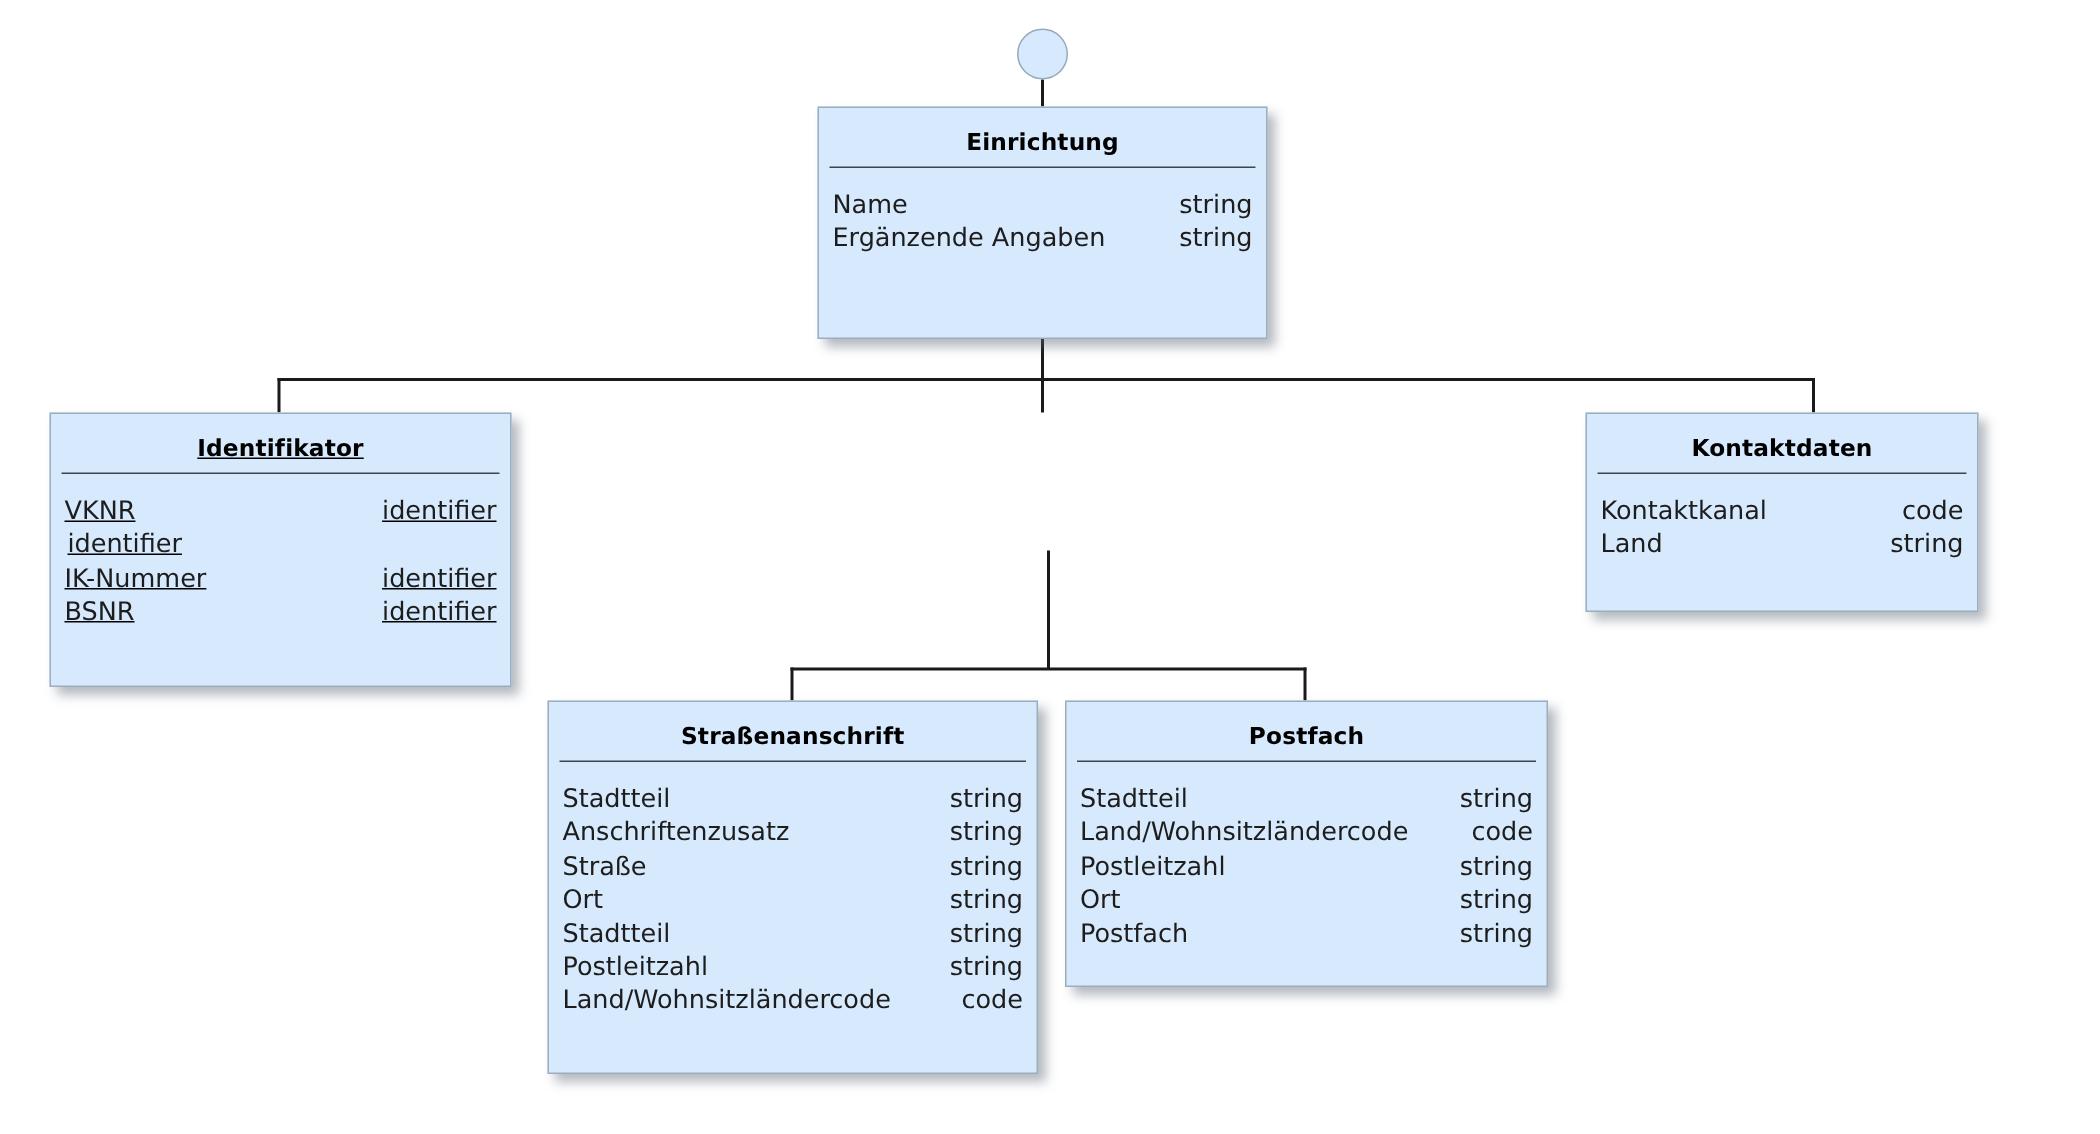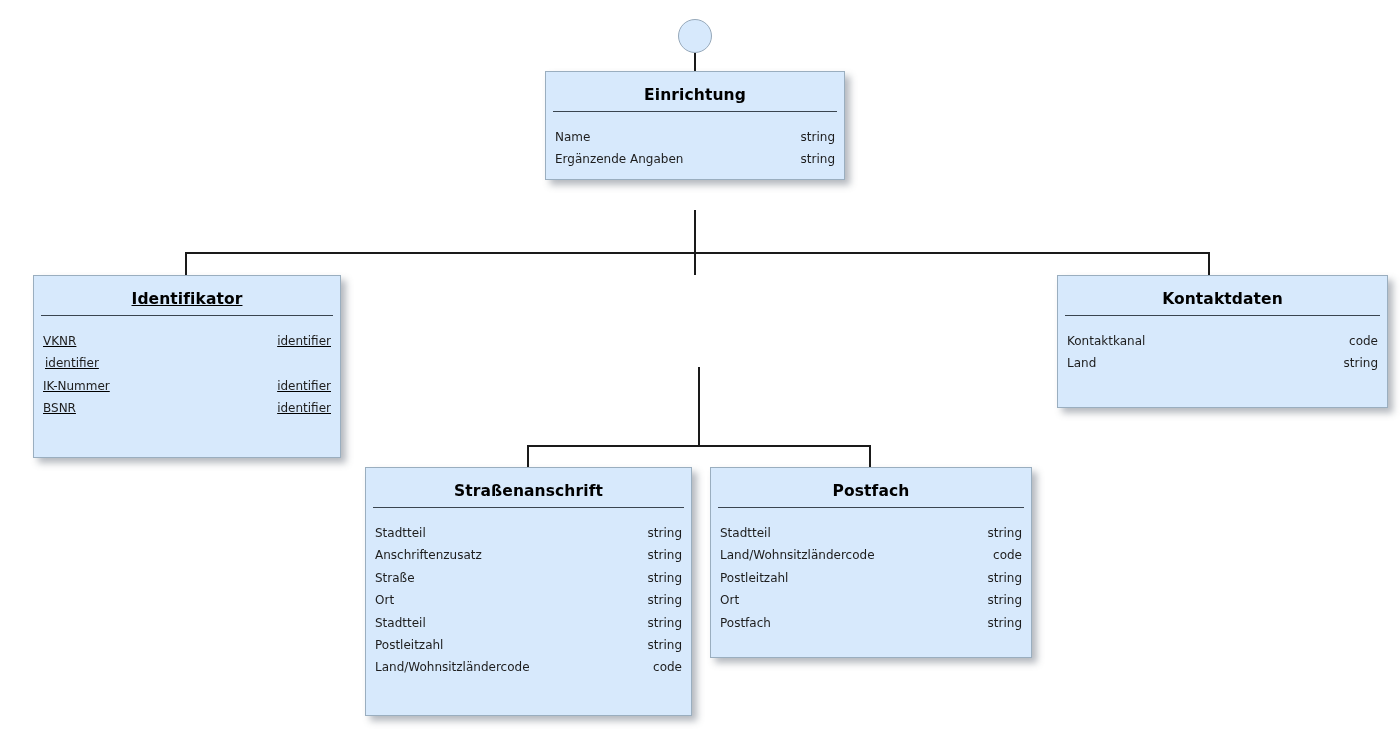--- a/index.html
+++ b/index.html
@@ -50,21 +50,21 @@
     border-top: 1.6px solid #3a4550;
     margin: 0 7px 0 7px;
   }
   .uml-attrs {
     padding: 14px 9px 10px 9px;
   }
   .attr-row {
     display: flex;
     justify-content: space-between;
     align-items: baseline;
-    font-size: 12px;
+    font-size: 17px;
     line-height: 22.4px;
     color: #1d1d1d;
     white-space: nowrap;
   }
   .attr-name {
     flex: 0 1 auto;
     overflow: visible;
   }
   .attr-type {
     flex: 0 0 auto;
@@ -100,21 +100,21 @@
     <line x1="1209" y1="252" x2="1209" y2="275" stroke="#1a1a1a" stroke-width="2"></line>
 
     <line x1="699" y1="367" x2="699" y2="446" stroke="#1a1a1a" stroke-width="2"></line>
     <line x1="527" y1="446" x2="871" y2="446" stroke="#1a1a1a" stroke-width="2"></line>
     <line x1="528" y1="445" x2="528" y2="467" stroke="#1a1a1a" stroke-width="2"></line>
     <line x1="870" y1="445" x2="870" y2="467" stroke="#1a1a1a" stroke-width="2"></line>
   </svg>
 
   <div class="root-node" style="left:678px; top:19px;"></div>
 
-  <div class="uml-box" style="left:545px; top:71px; width:300px; height:109px;">
+  <div class="uml-box" style="left:545px; top:71px; width:300px; height:155px;">
     <div class="uml-title">Einrichtung</div>
     <div class="uml-rule"></div>
     <div class="uml-attrs">
       <div class="attr-row">
         <span class="attr-name">Name</span>
         <span class="attr-type">string</span>
       </div>
       <div class="attr-row">
         <span class="attr-name">Ergänzende Angaben</span>
         <span class="attr-type">string</span>
@@ -138,21 +138,21 @@
         <span class="attr-type">identifier</span>
       </div>
       <div class="attr-row">
         <span class="attr-name">BSNR</span>
         <span class="attr-type">identifier</span>
       </div>
     </div>
   </div>
 
 
-  <div class="uml-box" style="left:1057px; top:275px; width:331px; height:133px;">
+  <div class="uml-box" style="left:1057px; top:275px; width:262px; height:133px;">
     <div class="uml-title">Kontaktdaten</div>
     <div class="uml-rule"></div>
     <div class="uml-attrs">
       <div class="attr-row">
         <span class="attr-name">Kontaktkanal</span>
         <span class="attr-type">code</span>
       </div>
       <div class="attr-row">
         <span class="attr-name">Land</span>
         <span class="attr-type">string</span>

